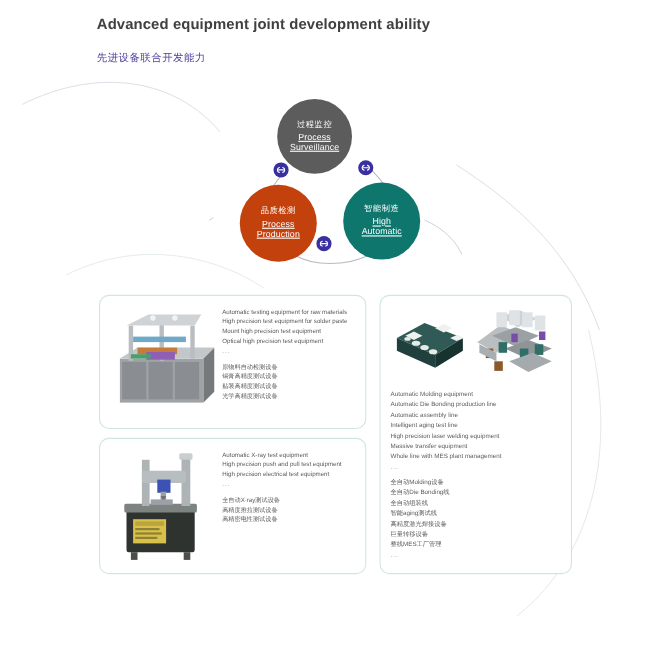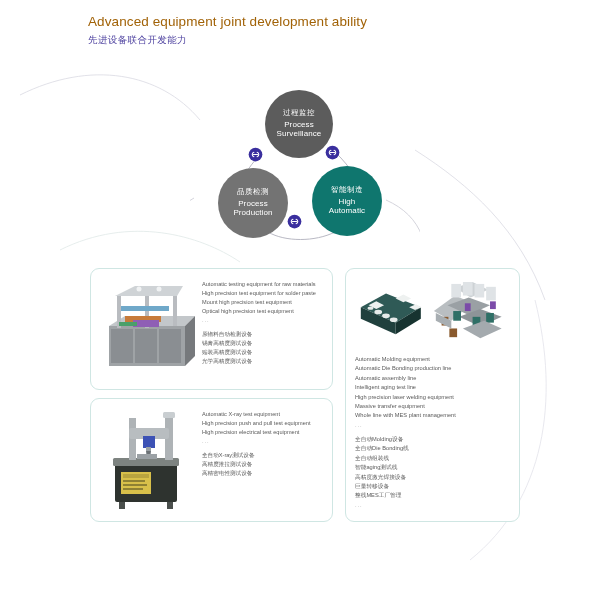--- a/index.html
+++ b/index.html
@@ -6,40 +6,40 @@
   body{
     width:600px;height:600px;background:#ffffff;
     font-family:"Liberation Sans","DejaVu Sans",sans-serif;
     overflow:hidden;position:relative;
   }
   .slide{position:absolute;inset:0;}
 
   
   .header{position:absolute;left:88px;top:14px;}
   .title-en{
-    font-size:13.5px;font-weight:normal;color:#a16207;letter-spacing:.1px;
+    font-size:13.5px;font-weight:bold;color:#404040;letter-spacing:.1px;
     white-space:nowrap;line-height:1.25;
   }
   .title-cn{
-    font-size:9.5px;color:#4b3f9e;margin-top:3px;letter-spacing:.4px;
+    font-size:9.5px;color:#4b3f9e;margin-top:15px;letter-spacing:.4px;
     white-space:nowrap;
   }
 
   
   .diagram{position:absolute;left:190px;top:80px;width:230px;height:165px;}
   .arcs{position:absolute;left:0;top:0;}
   .circle{
     position:absolute;border-radius:50%;
     display:flex;flex-direction:column;align-items:center;justify-content:center;
     color:#ffffff;text-align:center;line-height:1.18;
   }
   .circle .cn{font-size:7.5px;letter-spacing:.5px;margin-bottom:2px;}
-  .circle .en{font-size:8px;letter-spacing:.1px;}
-  .c-process{width:68px;height:68px;left:75px;top:10px;background:#5c5c5c;}
-  .c-quality{width:70px;height:70px;left:28px;top:88px;background:#737373;}
+  .circle .en{font-size:8px;letter-spacing:.1px;text-decoration:underline;}
+  .c-process{width:68px;height:68px;left:62px;top:10px;background:#5c5c5c;}
+  .c-quality{width:70px;height:70px;left:28px;top:88px;background:#c2410c;}
   .c-smart{width:70px;height:70px;left:122px;top:86px;background:#0f766e;}
 
   .linkicon{position:absolute;width:15px;height:15px;}
   .li-left{left:58px;top:67px;}
   .li-right{left:135px;top:65px;}
   .li-bottom{left:97px;top:134px;}
 
   
   .panel{
     position:absolute;background:#ffffff;border:1px solid #cfe6e3;

